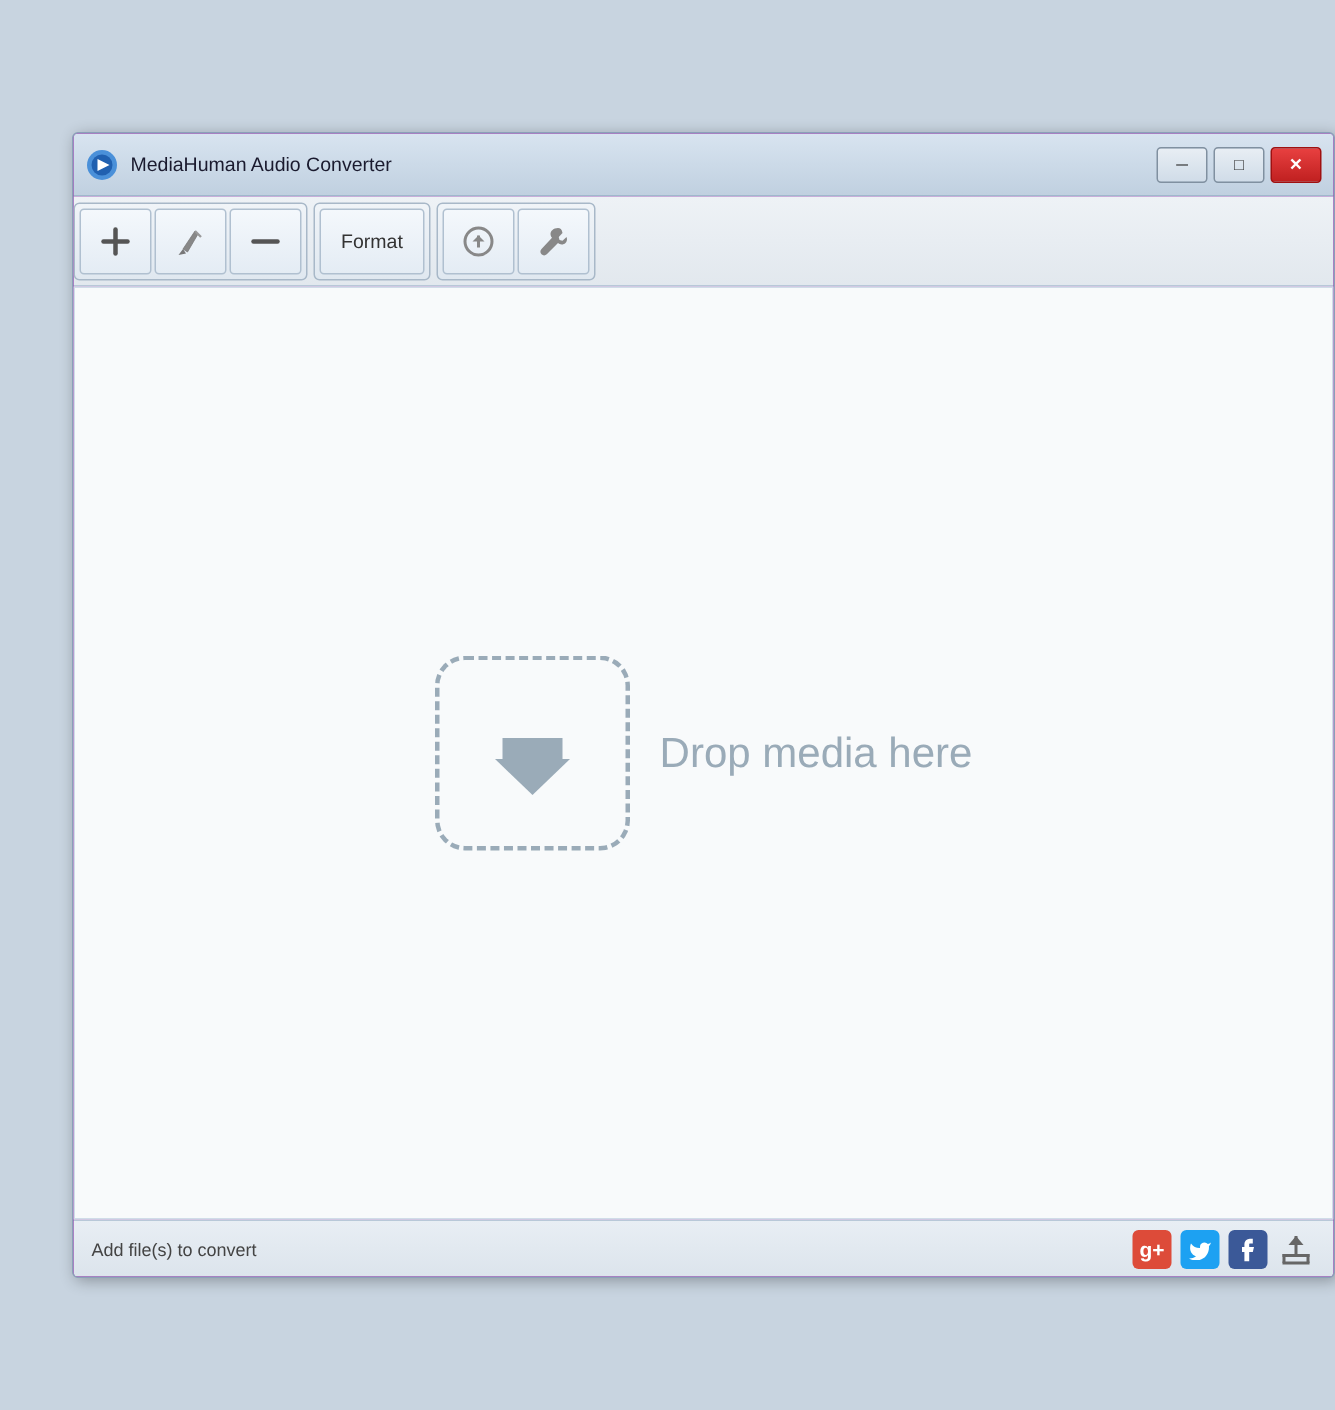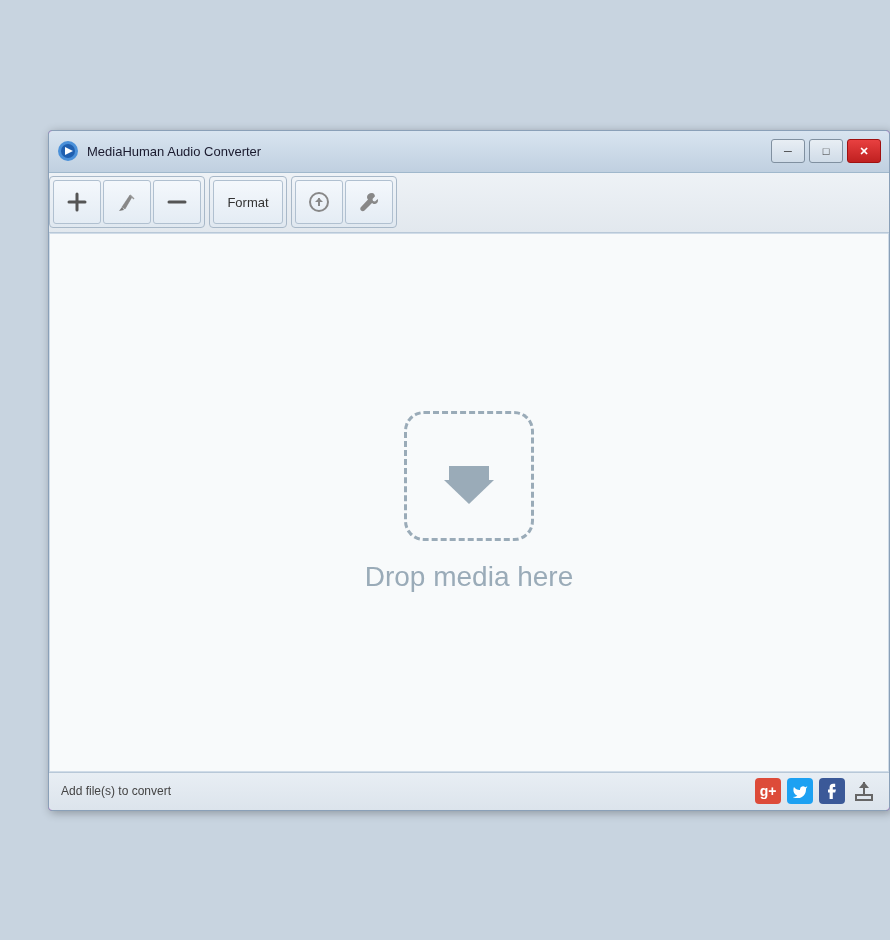--- a/index.html
+++ b/index.html
@@ -13,21 +13,21 @@
       height: 940px;
       background: #c8d4e0;
       display: flex;
       align-items: center;
       justify-content: center;
       font-family: 'Segoe UI', Tahoma, Geneva, Verdana, sans-serif;
     }
 
     .window {
       width: 858px;
-      height: 681px;
+      height: 764px;
       background: #a21caf;
       border: 1px solid #8aa0b8;
       border-radius: 4px;
       box-shadow: 2px 2px 10px rgba(0,0,0,0.3);
       display: flex;
       flex-direction: column;
       overflow: hidden;
       margin-left: 48px;
     }
 
@@ -128,21 +128,21 @@
     }
 
     .main-content {
       flex: 1;
       background: #f8fafb;
       border: 1px solid #d0dce8;
       margin: 0;
       display: flex;
       align-items: center;
       justify-content: center;
-      flex-direction: column;
+      flex-direction: row;
       gap: 20px;
       position: relative;
     }
 
     .drop-zone-icon {
       width: 130px;
       height: 130px;
       border: 3px dashed #9aabb8;
       border-radius: 20px;
       display: flex;

